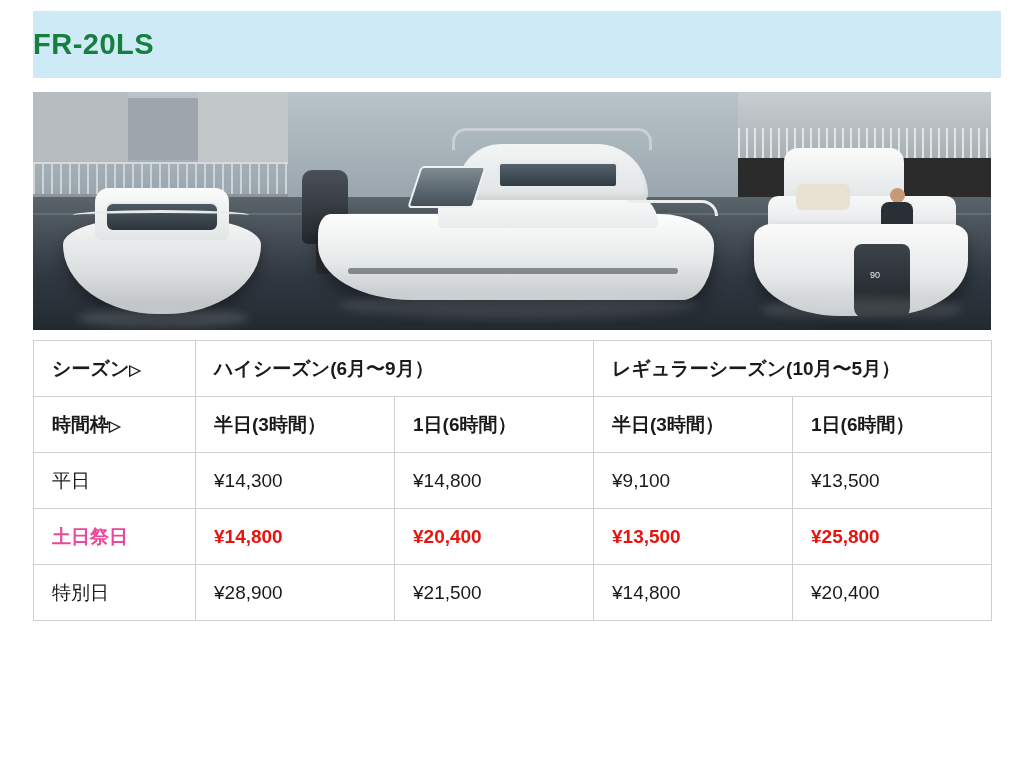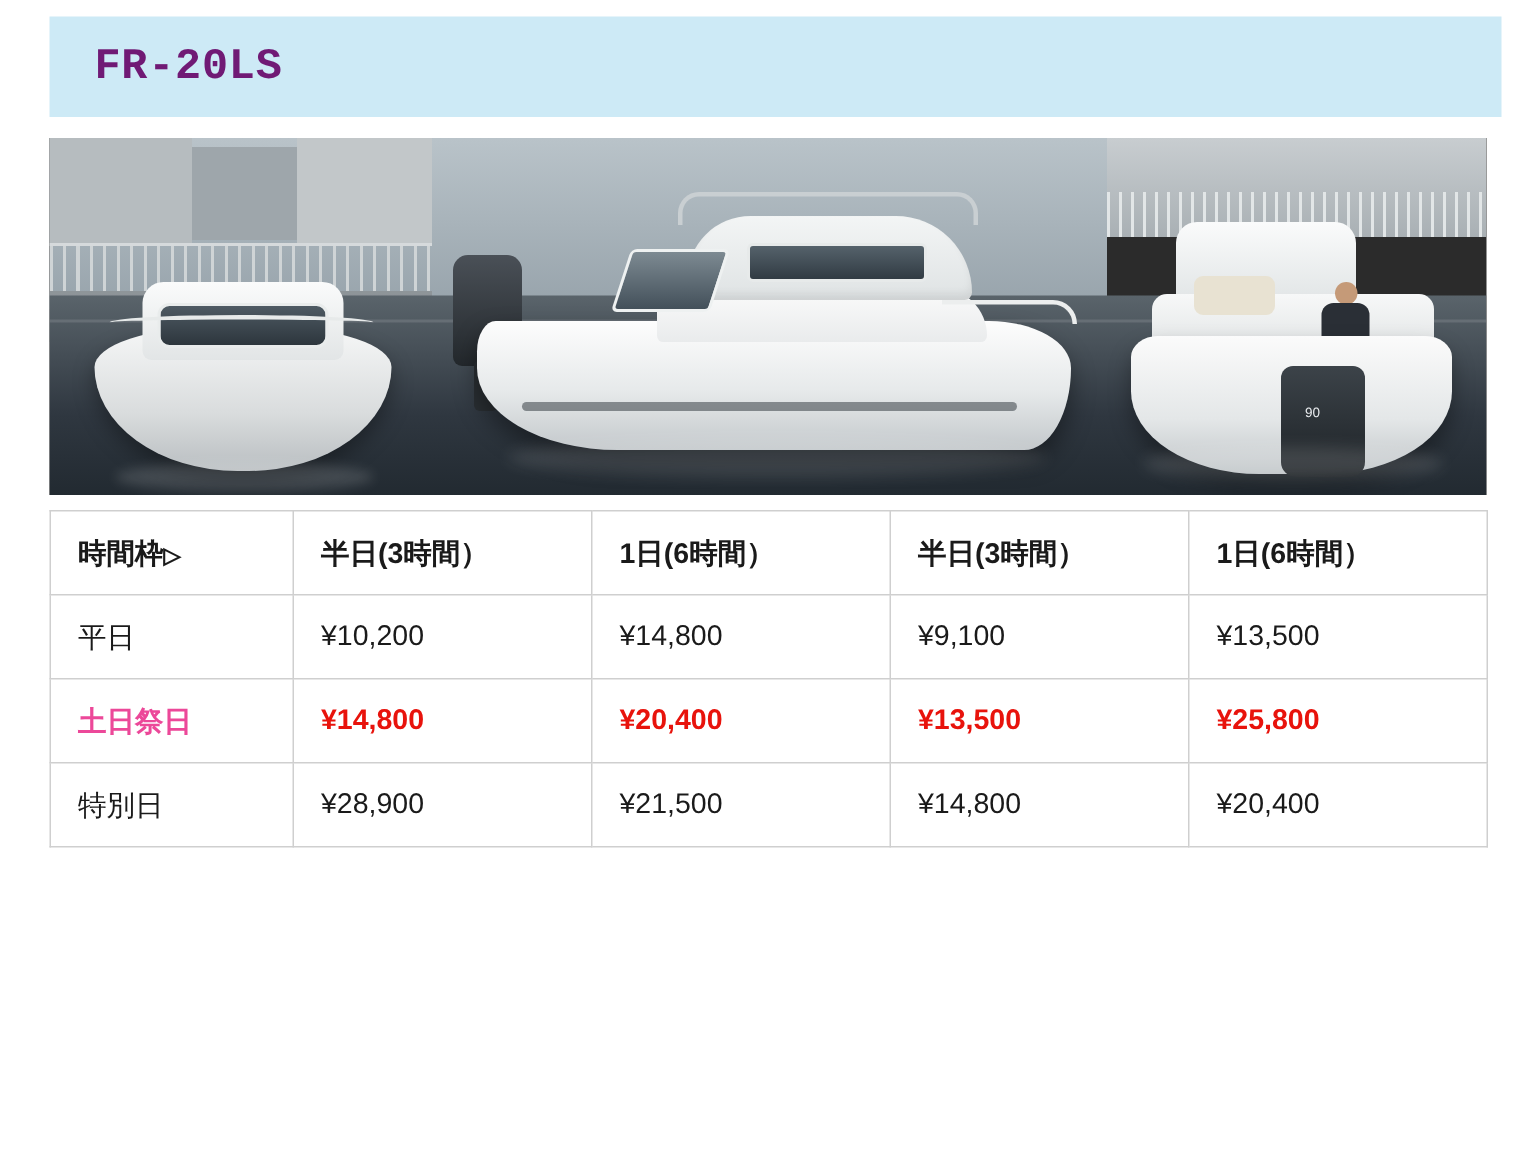--- a/index.html
+++ b/index.html
@@ -26,24 +26,23 @@
     top: 11px;
     width: 968px;
     height: 67px;
     background: #cdeaf6;
     display: flex;
     align-items: center;
   }
   .title-text {
     font-size: 29px;
     font-weight: bold;
-    color: #701a75;
+    color: #15803d;
     letter-spacing: 0.5px;
-    margin-left: 30px;
-    font-family: Liberation Mono, monospace;
+    font-family: Liberation Sans, sans-serif;
   }
 
   
   .photo-strip {
     position: absolute;
     left: 33px;
     top: 92px;
     width: 958px;
     height: 238px;
     display: flex;
@@ -384,30 +383,37 @@
     <colgroup>
       <col class="col-label">
         <col class="col-val">
         <col class="col-val">
         <col class="col-val">
         <col class="col-val">
     </colgroup>
     <tbody>
       <tr class="row-head">
         <td class="cell-label">
+          <span>シーズン</span><span class="tri">▷</span>
+        </td>
+        <td class="cell-season" colspan="2">ハイシーズン(6月〜9月）</td>
+        <td class="cell-season" colspan="2">レギュラーシーズン(10月〜5月）</td>
+      </tr>
+      <tr class="row-head">
+        <td class="cell-label">
           <span>時間枠</span><span class="tri">▷</span>
         </td>
         <td class="cell-slot">半日(3時間）</td>
         <td class="cell-slot">1日(6時間）</td>
         <td class="cell-slot">半日(3時間）</td>
         <td class="cell-slot">1日(6時間）</td>
       </tr>
       <tr class="row-weekday">
         <td class="cell-label">平日</td>
-        <td>¥10,200</td>
+        <td>¥14,300</td>
         <td>¥14,800</td>
         <td>¥9,100</td>
         <td>¥13,500</td>
       </tr>
       <tr class="row-holiday">
         <td class="cell-label">土日祭日</td>
         <td>¥14,800</td>
         <td>¥20,400</td>
         <td>¥13,500</td>
         <td>¥25,800</td>

